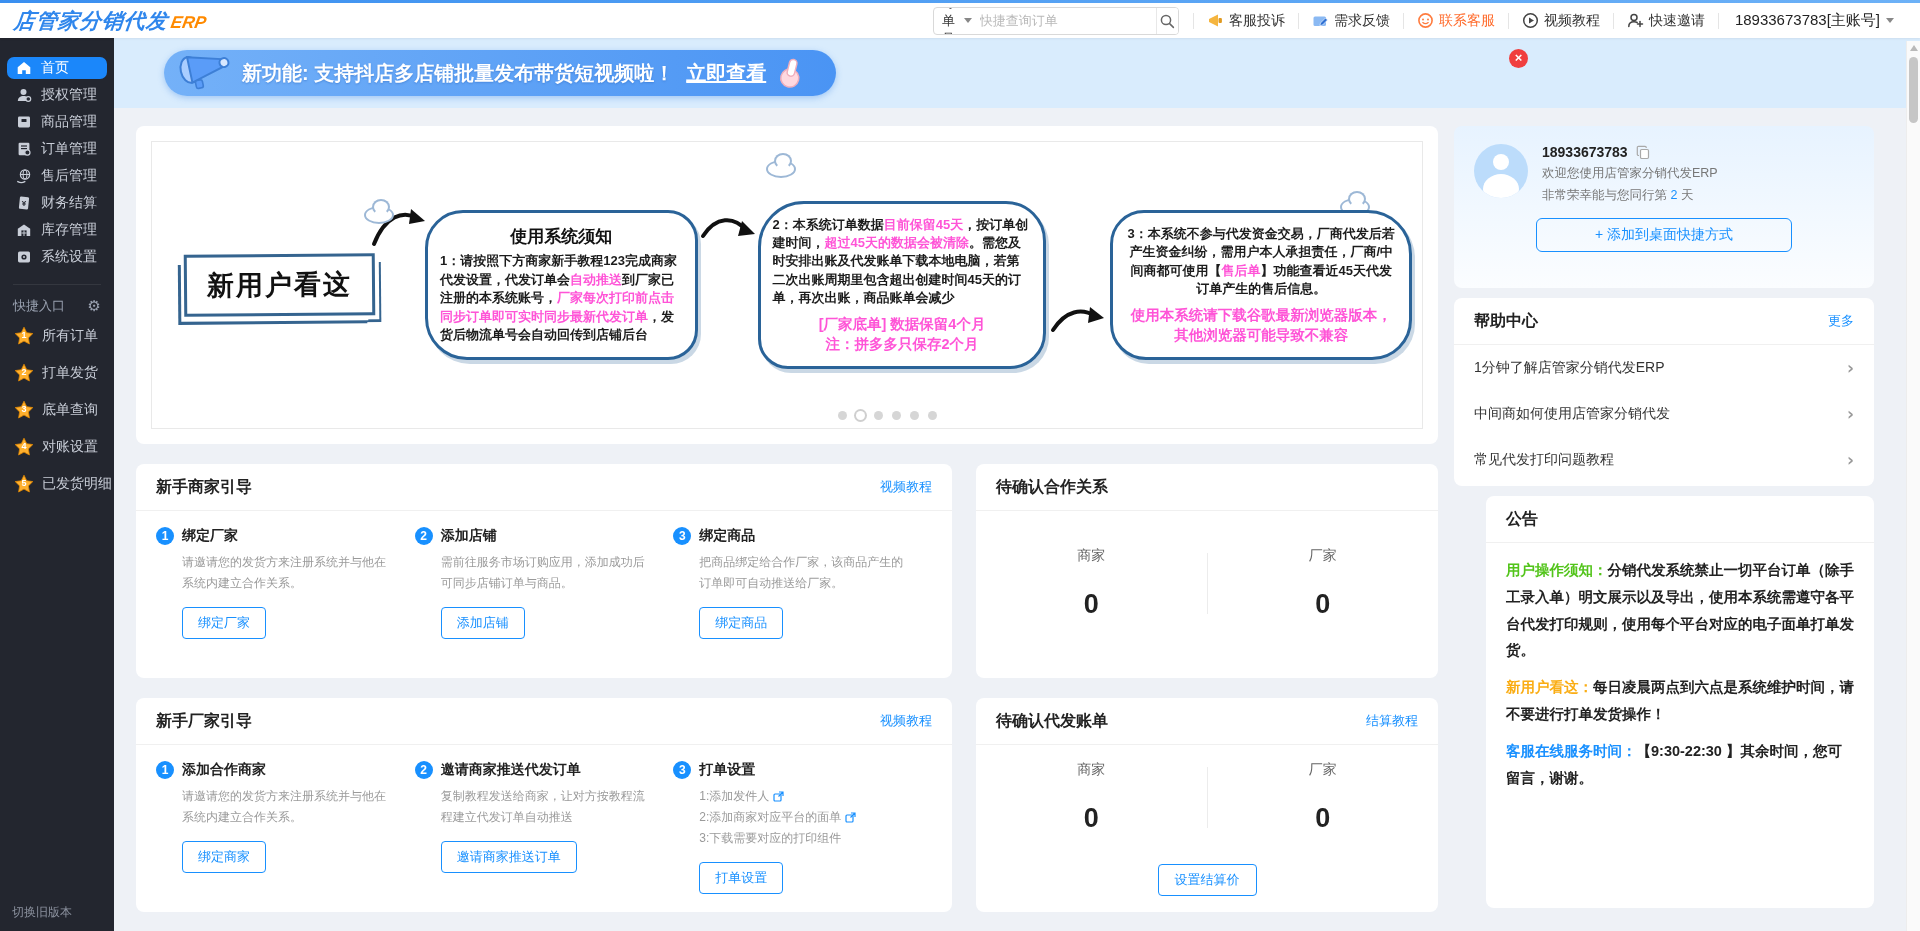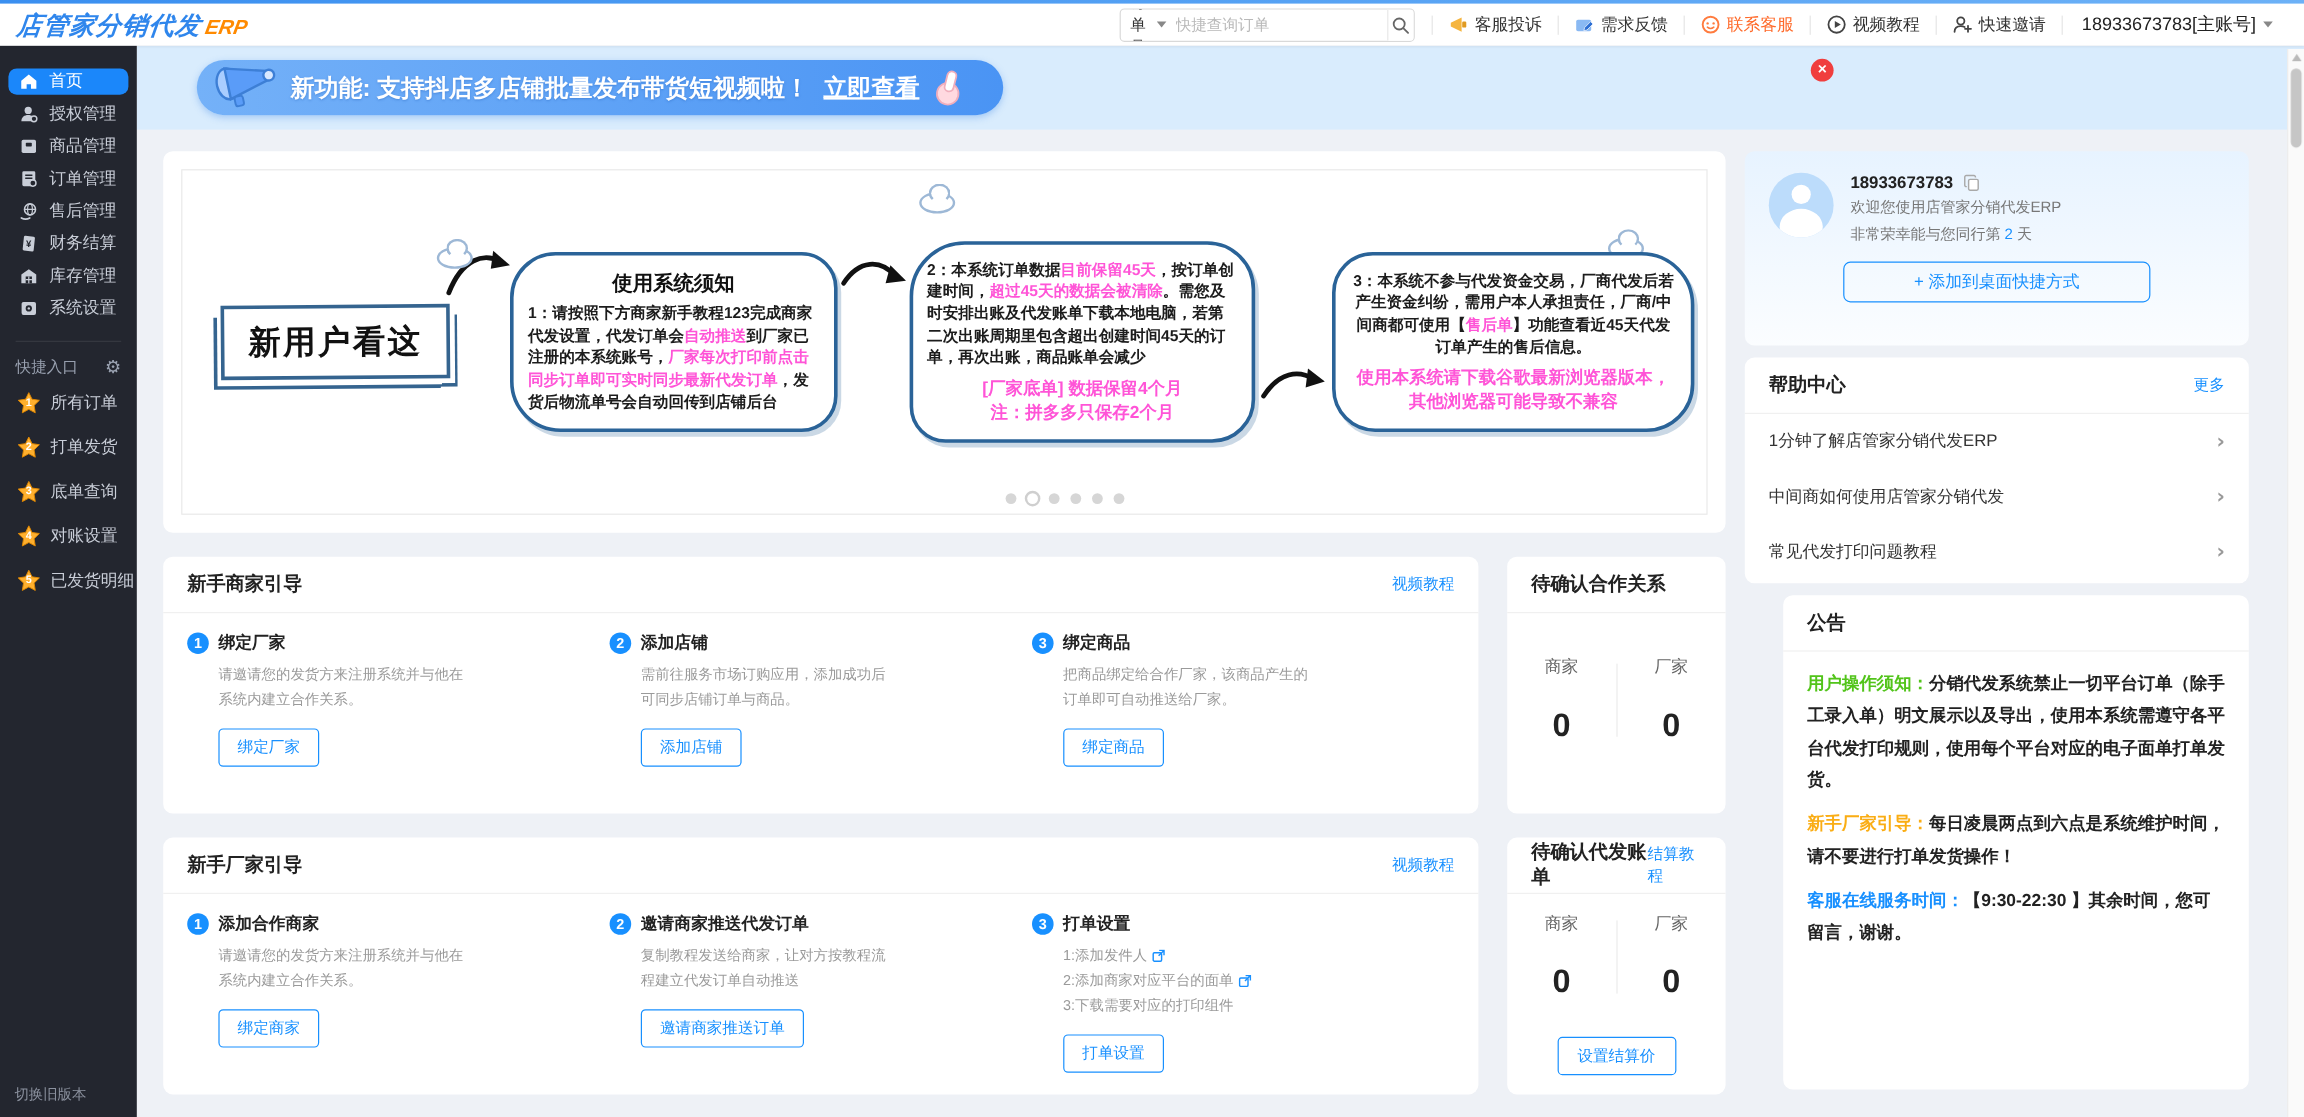--- a/index.html
+++ b/index.html
@@ -92,21 +92,21 @@
     border:2px solid #9db8d6; border-radius:50%; background:#fff; border-bottom-color:#fff; }
   .cloud-a { position:absolute; left:212px; top:64px; }
   .cloud-b { position:absolute; left:614px; top:18px; }
   .cloud-c { position:absolute; right:52px; top:56px; }
   .dots { position:absolute; left:54%; bottom:8px; display:flex; gap:9px; }
   .dot { width:9px; height:9px; border-radius:50%; background:#d6d6d6; }
   .dot.active { background:#fff; box-shadow:0 0 0 2px #cfcfcf; }
 
   
   .row2 { display:flex; gap:24px; }
-  .guide-card { width:1096px; height:214px; flex:none; }
+  .guide-card { width:816px; height:214px; flex:none; }
   .panel-card { flex:1; height:214px; position:relative; }
   .card-head { height:47px; display:flex; align-items:center; justify-content:space-between;
     padding:0 20px; border-bottom:1px solid #f0f0f0; }
   .card-title { font-size:16px; font-weight:bold; color:#222; }
   .head-link { font-size:13px; color:#1890ff; cursor:pointer; }
   .steps { display:flex; padding:16px 20px 0 20px; }
   .step { width:33.33%; padding-right:26px; }
   .step-top { display:flex; align-items:center; gap:8px; }
   .step-num { width:18px; height:18px; border-radius:50%; background:#1890ff; color:#fff;
     font-size:12px; font-weight:bold; display:flex; align-items:center; justify-content:center; flex:none; }
@@ -604,21 +604,21 @@
           <span class="chev">›</span>
         </div>
       </div>
 
       <div class="card notice-card">
         <div class="card-head">
           <span class="card-title">公告</span>
         </div>
         <div class="notice-body">
           <div class="notice-p"><span class="seg-green">用户操作须知：</span><span>分销代发系统禁止一切平台订单（除手工录入单）明文展示以及导出，使用本系统需遵守各平台代发打印规则，使用每个平台对应的电子面单打单发货。</span></div>
-          <div class="notice-p"><span class="seg-orange">新手厂家引导：</span><span>每日凌晨两点到六点是系统维护时间，请不要进行打单发货操作！</span></div>
+          <div class="notice-p"><span class="seg-orange">新用户看这：</span><span>每日凌晨两点到六点是系统维护时间，请不要进行打单发货操作！</span></div>
           <div class="notice-p"><span class="seg-blue">客服在线服务时间：</span><span>【9:30-22:30 】其余时间，您可留言，谢谢。</span></div>
         </div>
       </div>
     </div>
   </div>
 </div>
 
 <div class="scrollbar">
   <span class="sb-up"></span>
   <span class="sb-thumb"></span>

